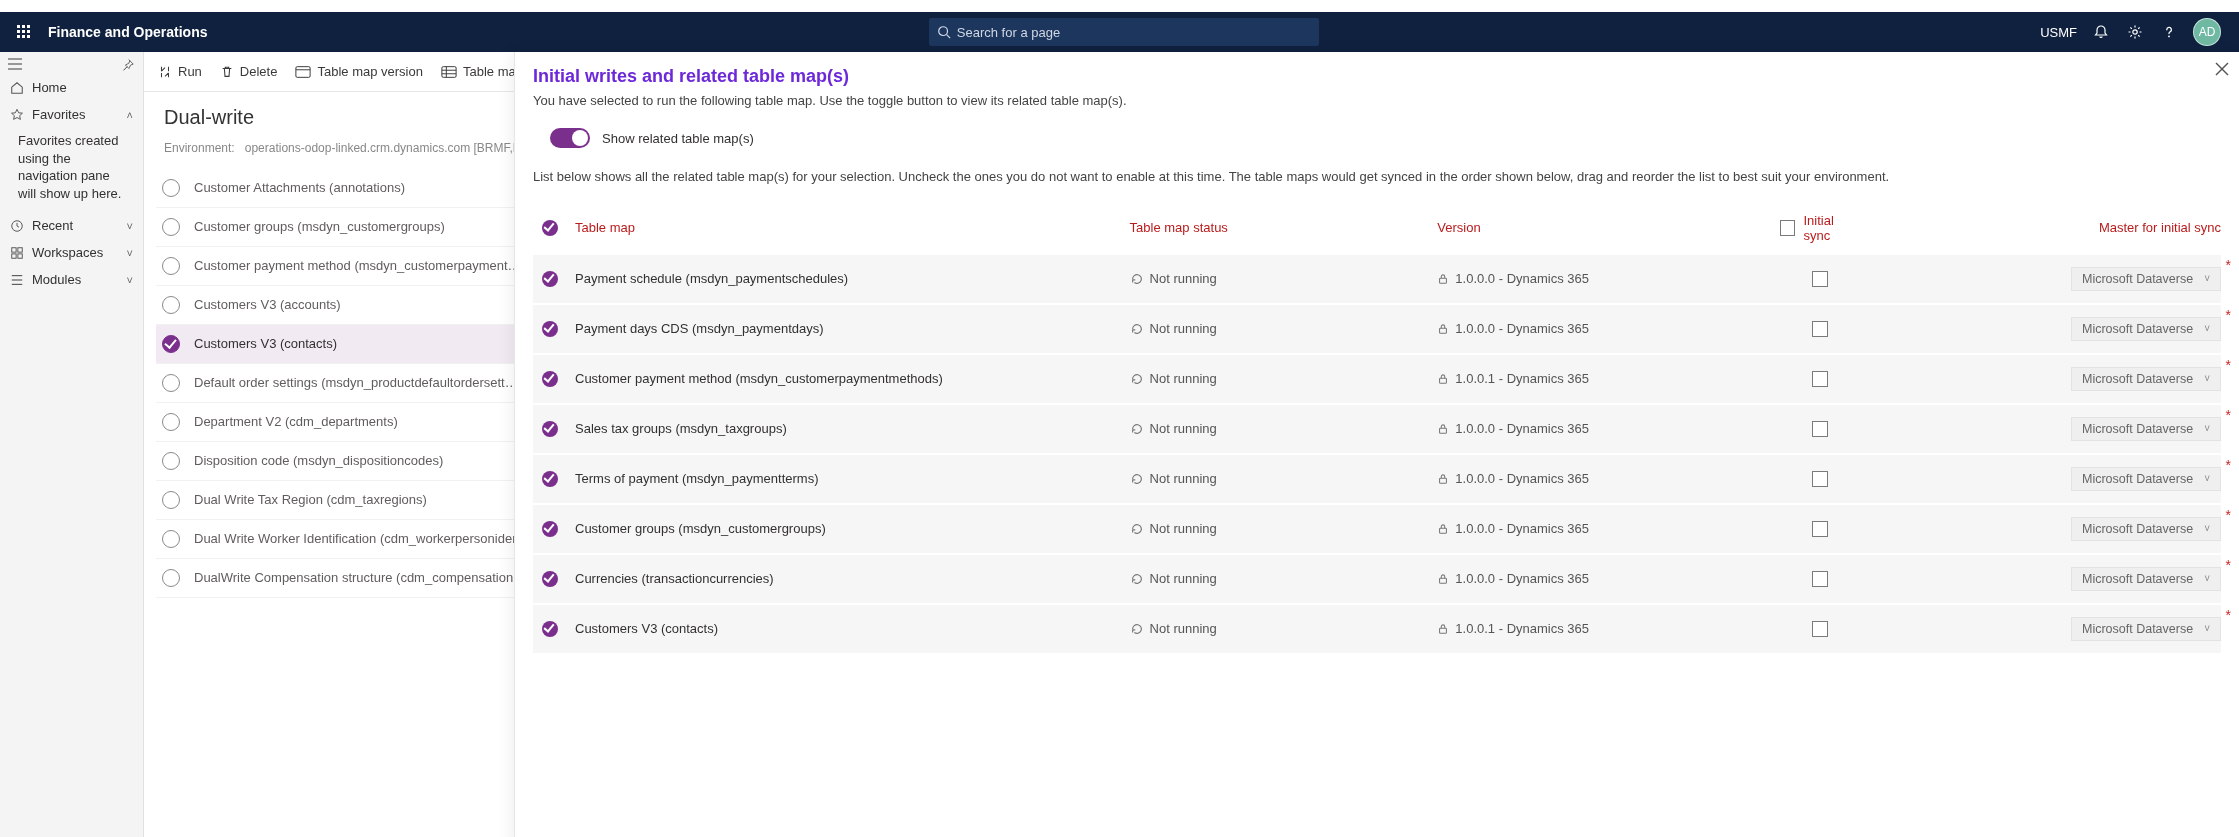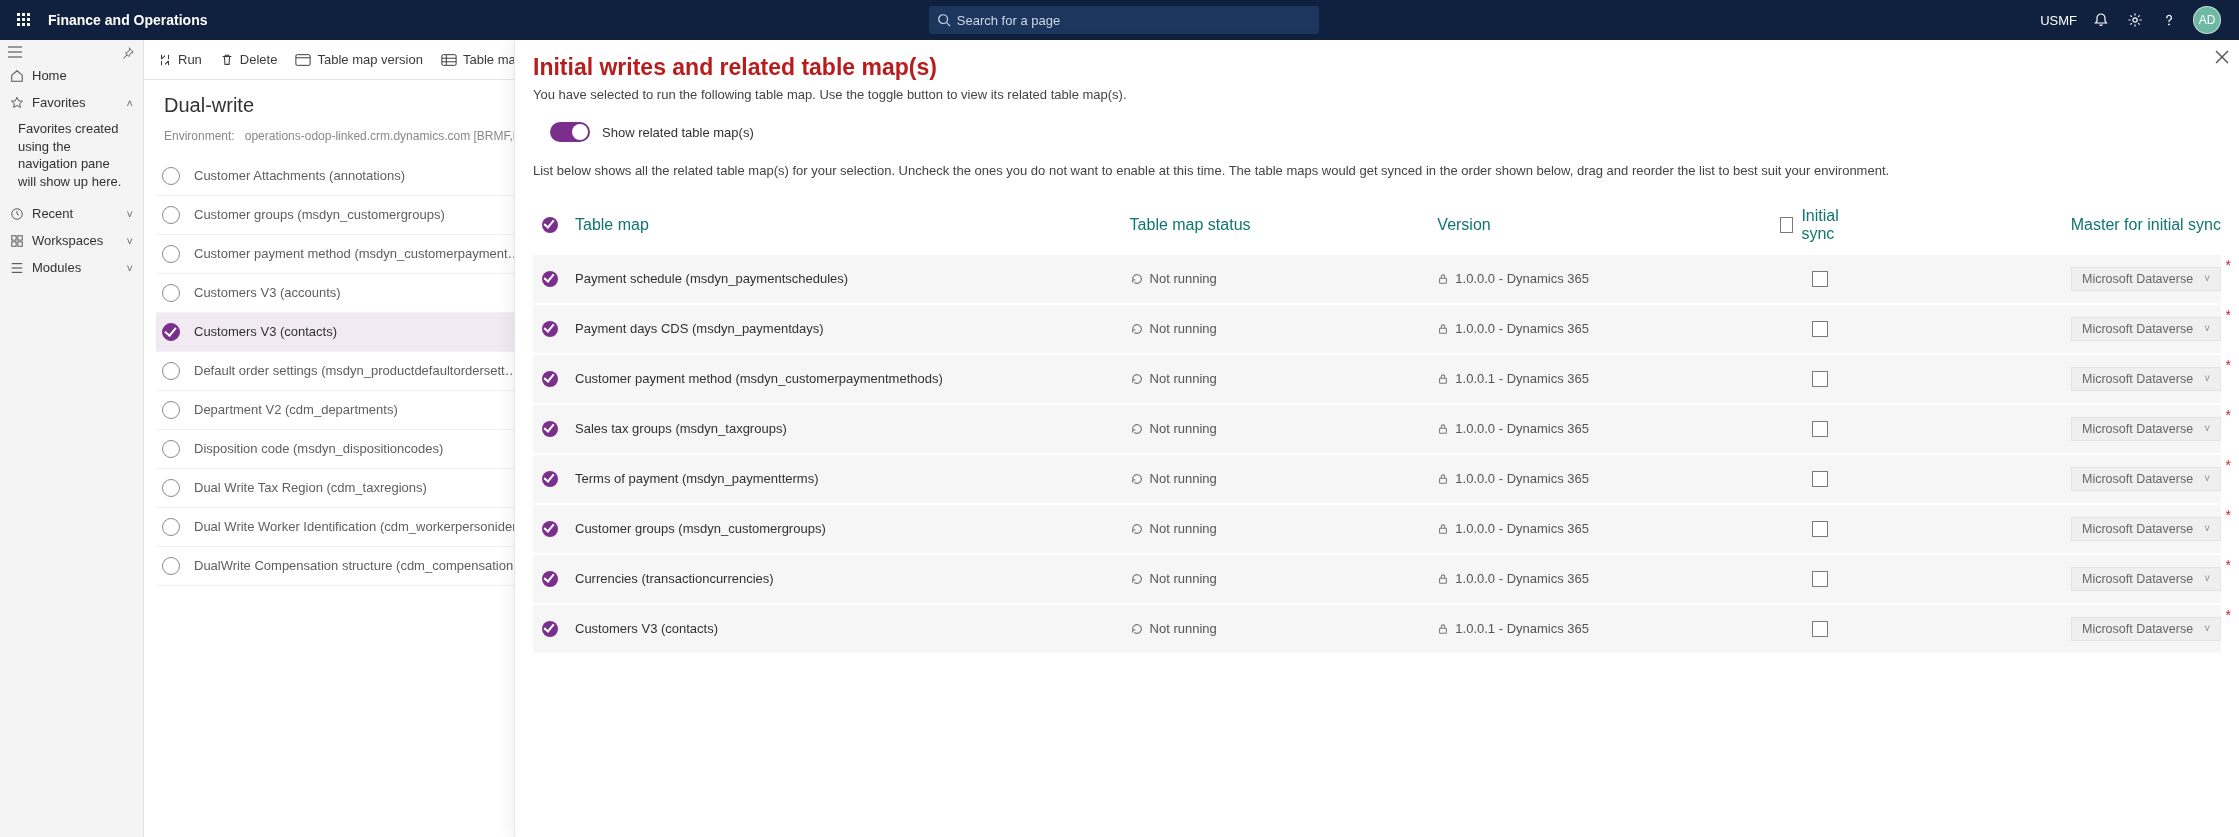--- a/index.html
+++ b/index.html
@@ -1,19 +1,19 @@
 <!DOCTYPE html>
 <html><head>
 <meta charset="utf-8">
 <style>
 * { box-sizing: border-box; margin: 0; padding: 0; font-family: "Segoe UI", -apple-system, sans-serif; }
 body { background: #fff; color: #323130; font-size: 13px; overflow: hidden; }
 
 
-.top-bar { background: #0f213e; color: #fff; height: 40px; display: flex; align-items: center; padding: 0 8px; }
+.top-bar { background: #0f213e; color: #fff; height: 40px; display: flex; align-items: center; padding: 0 8px; margin-top: 12px; }
 .waffle { width: 32px; height: 40px; display:flex; align-items:center; justify-content:center; cursor:pointer; }
 .waffle-dots { width:14px; height:14px; display:grid; grid-template-columns:repeat(3,1fr); grid-template-rows:repeat(3,1fr); gap:1.5px; }
 .waffle-dots span { background:#fff; width:3px; height:3px; }
 .app-title { font-size: 14px; font-weight: 600; margin-left: 8px; }
 .search-wrap { flex: 1; display:flex; justify-content:center; }
 .search-box { background: #1d365e; color: #cfd7e4; width: 390px; height: 28px; border-radius: 2px; display:flex; align-items:center; padding:0 8px; gap:6px; border:none; }
 .search-box .ph { color: #cfd7e4; font-size:13px; }
 .top-right { margin-left:auto; display:flex; align-items:center; gap:14px; padding-right:10px; }
 .top-icon { width:20px; height:20px; display:flex; align-items:center; justify-content:center; color:#fff; cursor:pointer; }
 .avatar { width:28px; height:28px; border-radius:50%; background:#6fb8a2; color:#fff; display:flex; align-items:center; justify-content:center; font-size:12px; font-weight:400; border:1px solid rgba(255,255,255,0.6);}
@@ -54,31 +54,31 @@
 .map-row.selected { background:#f1eaf3; }
 .radio { width:18px; height:18px; border:1.5px solid #8a8a8a; border-radius:50%; flex-shrink:0; position:relative; }
 .radio.checked { border-color:#7b2f8d; background:#7b2f8d; }
 .radio.checked::after { content:""; position:absolute; left:4px; top:1px; width:5px; height:9px; border:solid #fff; border-width:0 2px 2px 0; transform:rotate(40deg); }
 .map-row .label { color:#605e5c; font-size:13px; line-height:1.25; }
 .map-row.selected .label { color:#323130; }
 
 
 .panel { position:absolute; right:0; top:0; bottom:0; width: calc(100% - 370px); background:#fff; border-left:1px solid #e6e6e6; box-shadow:-4px 0 14px rgba(0,0,0,0.06); display:flex; flex-direction:column; padding: 14px 18px 0 18px; }
 .panel-close { position:absolute; right:10px; top:10px; cursor:pointer; color:#555; font-size:14px; }
-.panel h2 { font-size:23px; font-weight:600; color:#b91c1c; margin-bottom:6px; }
+.panel h2 { font-size:18px; font-weight:600; color:#6d28d9; margin-bottom:6px; }
 .panel .sub { font-size:13px; color:#444; margin-bottom:20px; }
 .toggle-row { display:flex; align-items:center; gap:12px; margin-bottom:20px;margin-left:17px; }
 .toggle { width:40px; height:20px; border-radius:10px; background:#7b2f8d; position:relative; cursor:pointer; }
 .toggle .knob { position:absolute; right:2px; top:2px; width:16px; height:16px; background:#fff; border-radius:50%; }
 .panel .desc { font-size:13px; color:#444; margin-bottom:18px; line-height:1.45; }
 
 
 .grid { width:100%; }
 .grid-header, .grid-row { display:grid; grid-template-columns: 34px 1.55fr 0.85fr 0.95fr 80px 1fr; align-items:center; gap:8px; }
-.grid-header { color:#0f766e; font-size:16px; padding:8px 0 12px 0; }
+.grid-header { color:#b91c1c; font-size:13px; padding:8px 0 12px 0; }
 .grid-row { padding:12px 0; }
 .hdrchk, .cell-chk { display:flex; justify-content:center; }
 .hdrchk .round, .cell-chk .round { width:16px; height:16px; border-radius:50%; background:#7b2f8d; position:relative; }
 .hdrchk .round::after, .cell-chk .round::after { content:""; position:absolute; left:4px; top:1px; width:4px; height:8px; border:solid #fff; border-width:0 2px 2px 0; transform:rotate(40deg); }
 .sq { width:16px; height:16px; border:1.5px solid #7a7a7a; background:#fff; }
 .col-initsync { display:flex; justify-content:center; }
 .status { display:flex; align-items:center; gap:6px; color:#555; }
 .status .spin { width:14px; height:14px; color:#777; }
 .ver { display:flex; align-items:center; gap:6px; color:#555; }
 .lock-ico { width:12px; height:12px; color:#777; }

